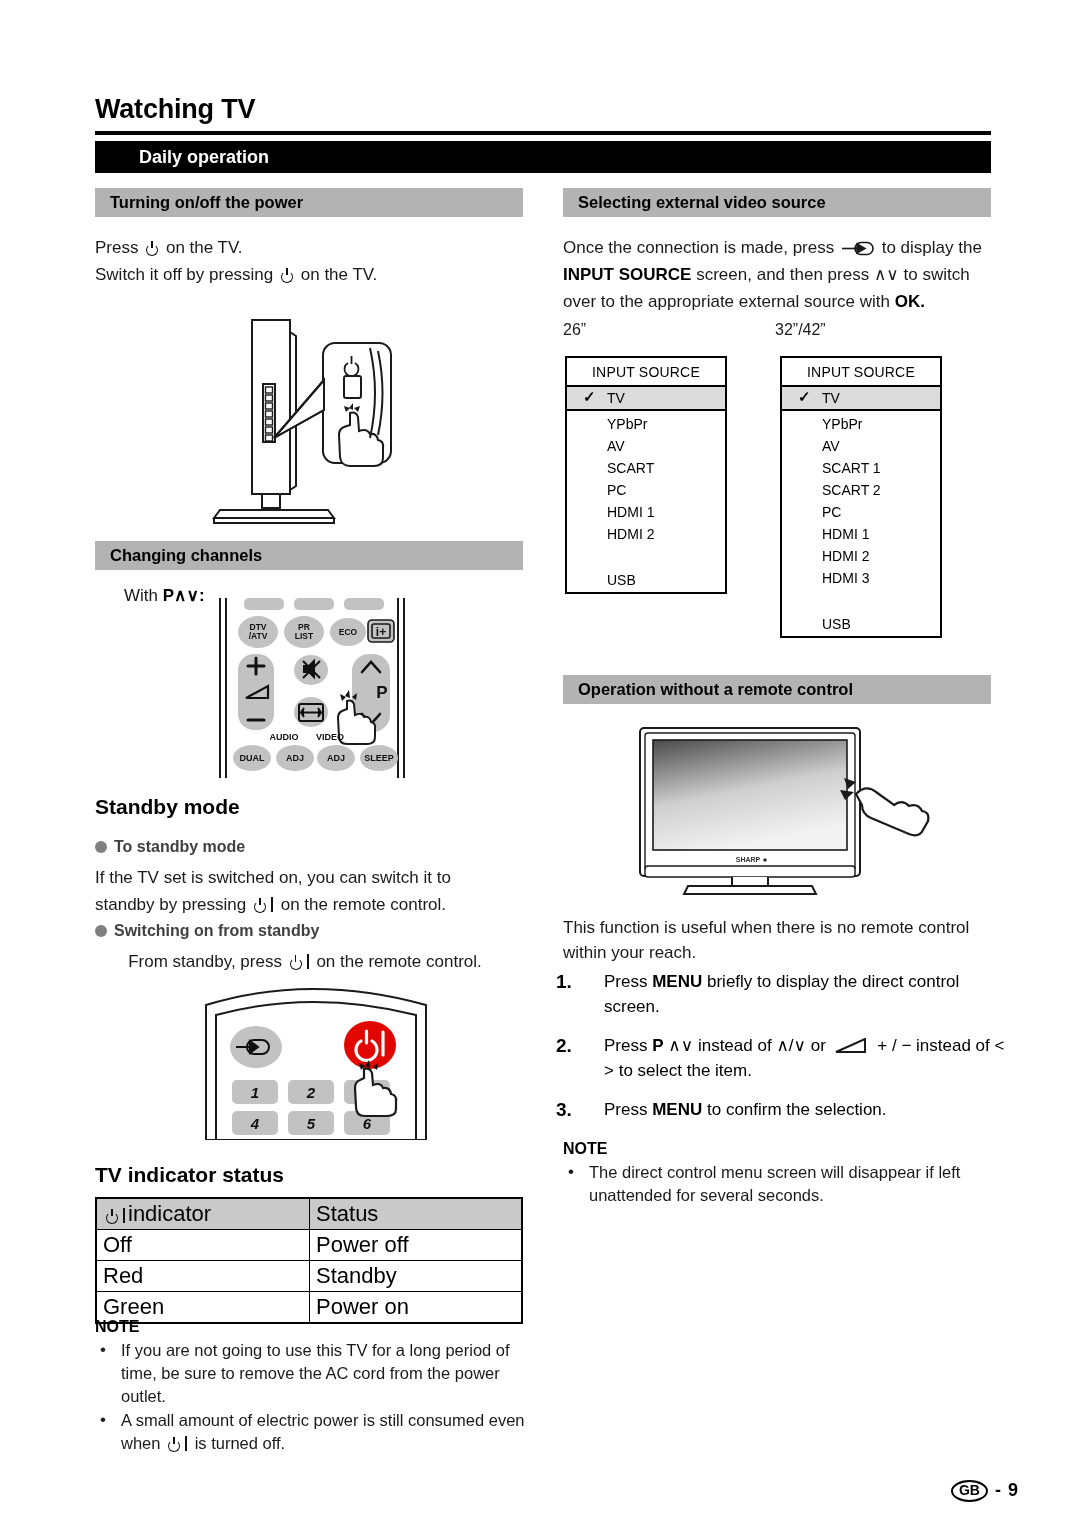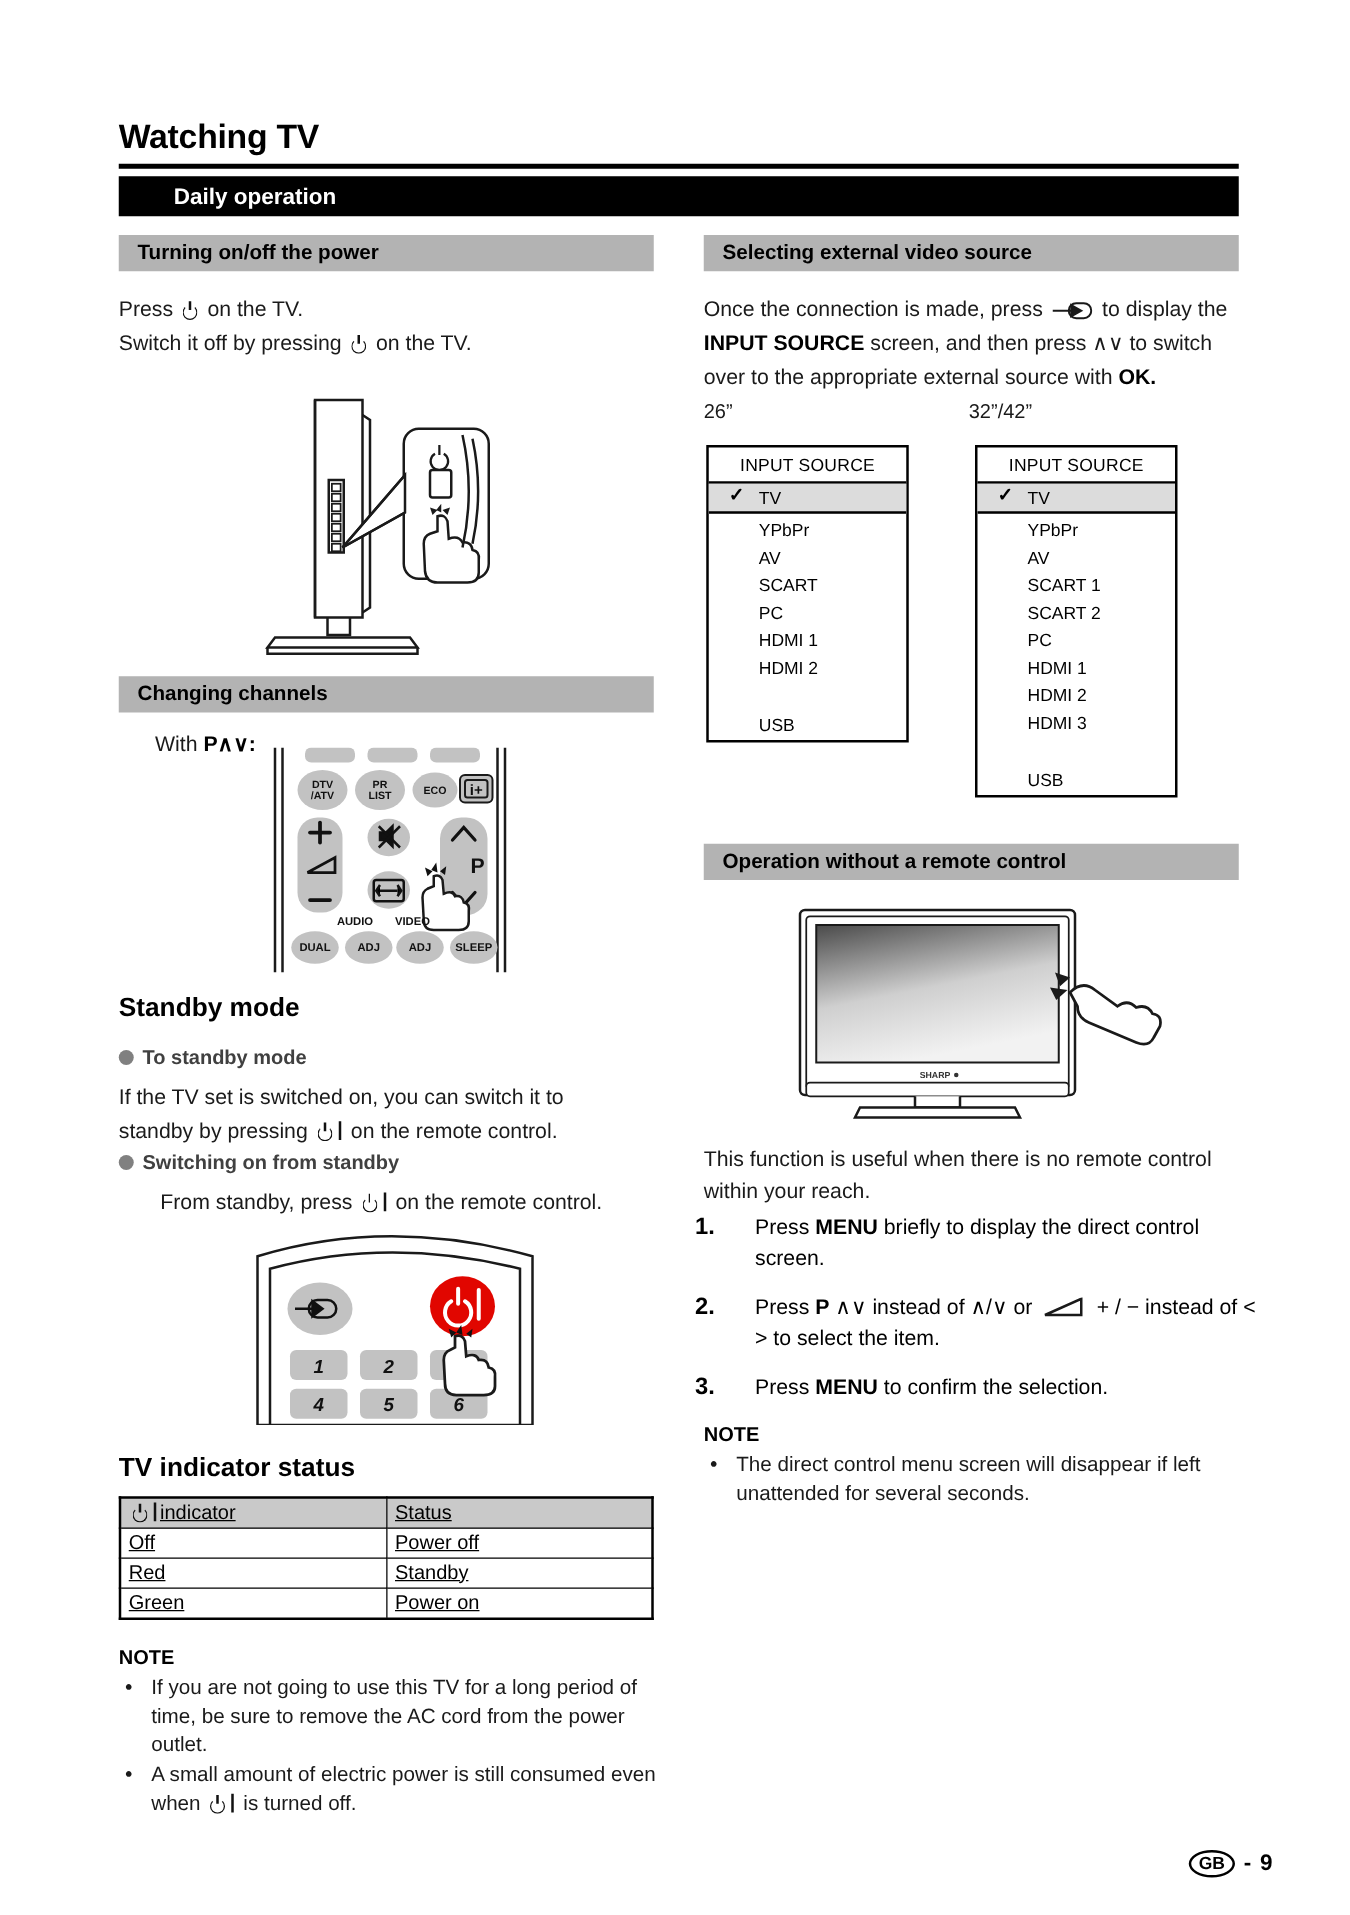--- a/index.html
+++ b/index.html
@@ -118,22 +118,21 @@
   #txt-switching  { left: 95px; top: 948px; width: 420px; text-align: center; }
 
   
   .ind-table {
     position: absolute;
     left: 95px;
     top: 1197px;
     width: 428px;
     border-collapse: collapse;
     border: 2.5px solid #000;
-    font-size: 16px;
-    text-decoration: underline;
+    font-size: 22px;
   }
   .ind-table td, .ind-table th {
     border: 1px solid #000;
     padding: 2px 6px;
     text-align: left;
     font-weight: normal;
     height: 19px;
   }
   .ind-table thead th { background: #c9c9c9; }
   .ind-table .col1 { width: 200px; }

